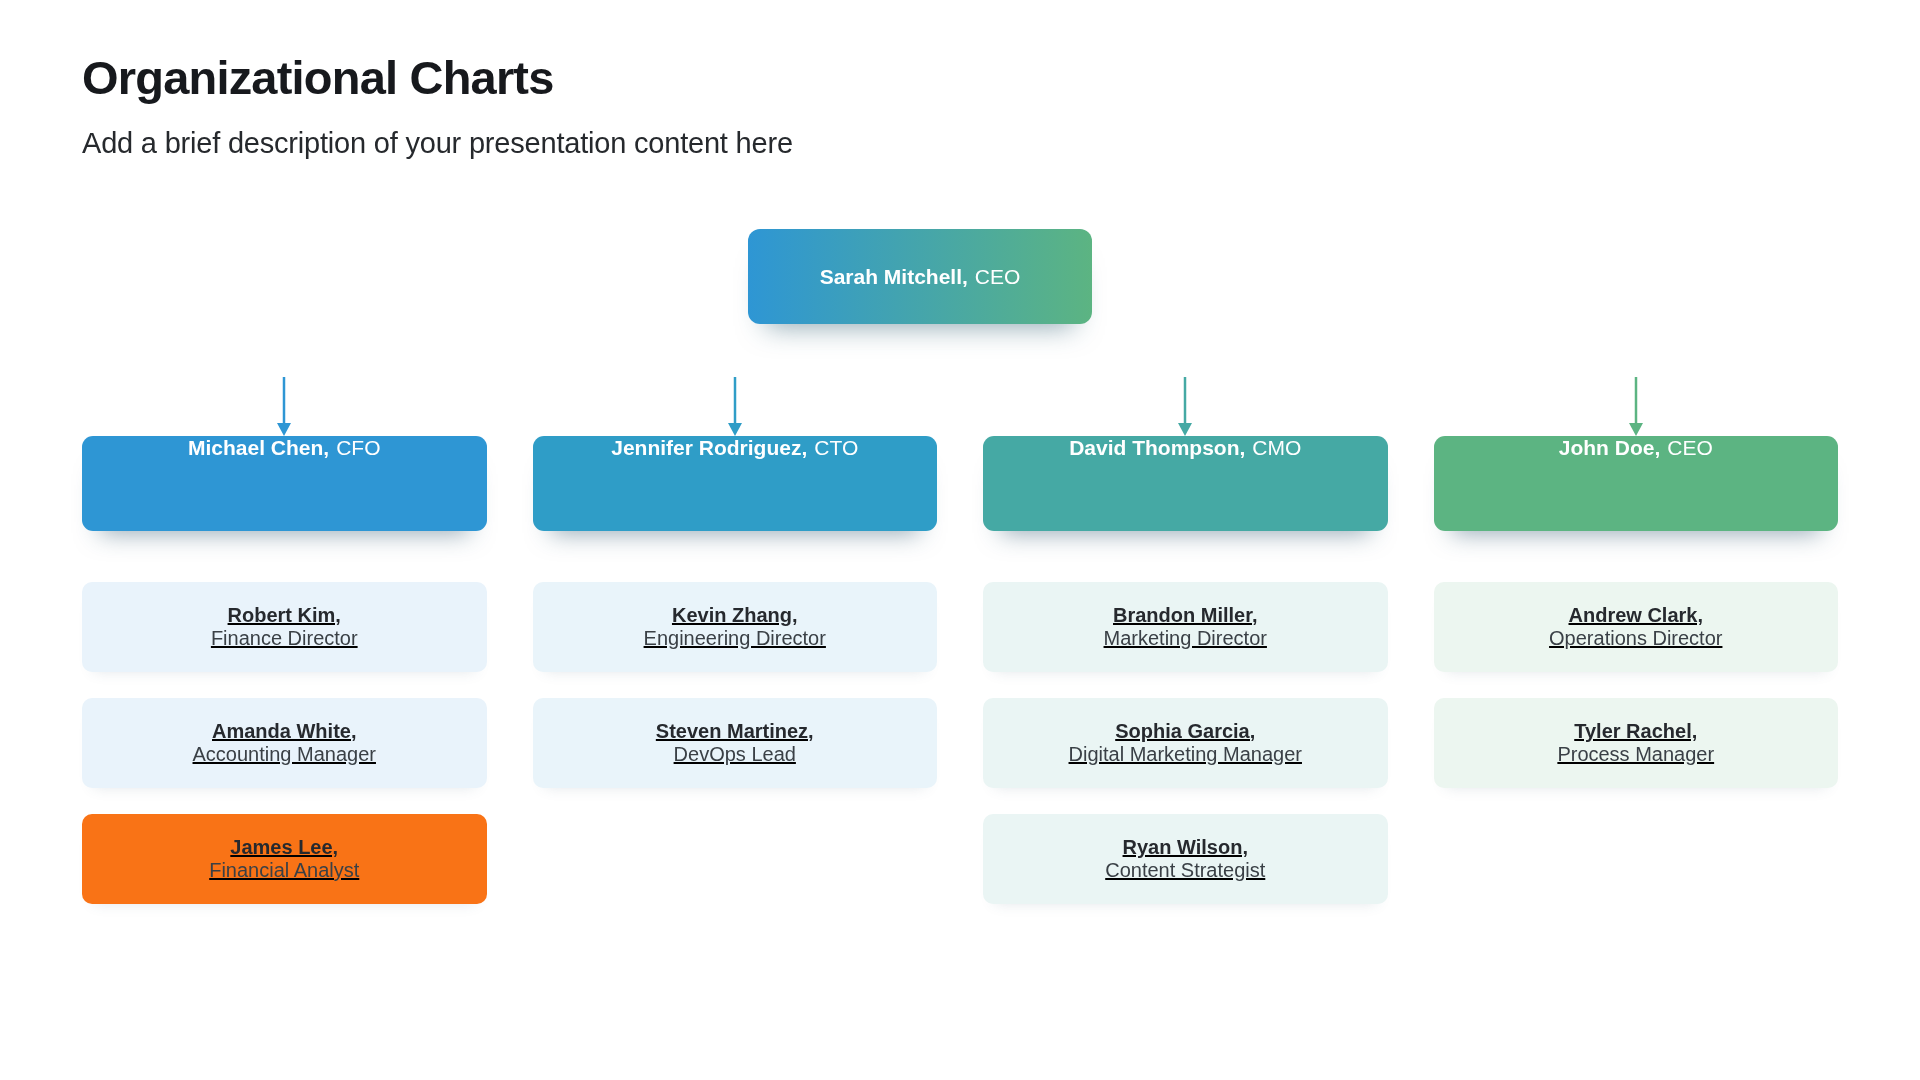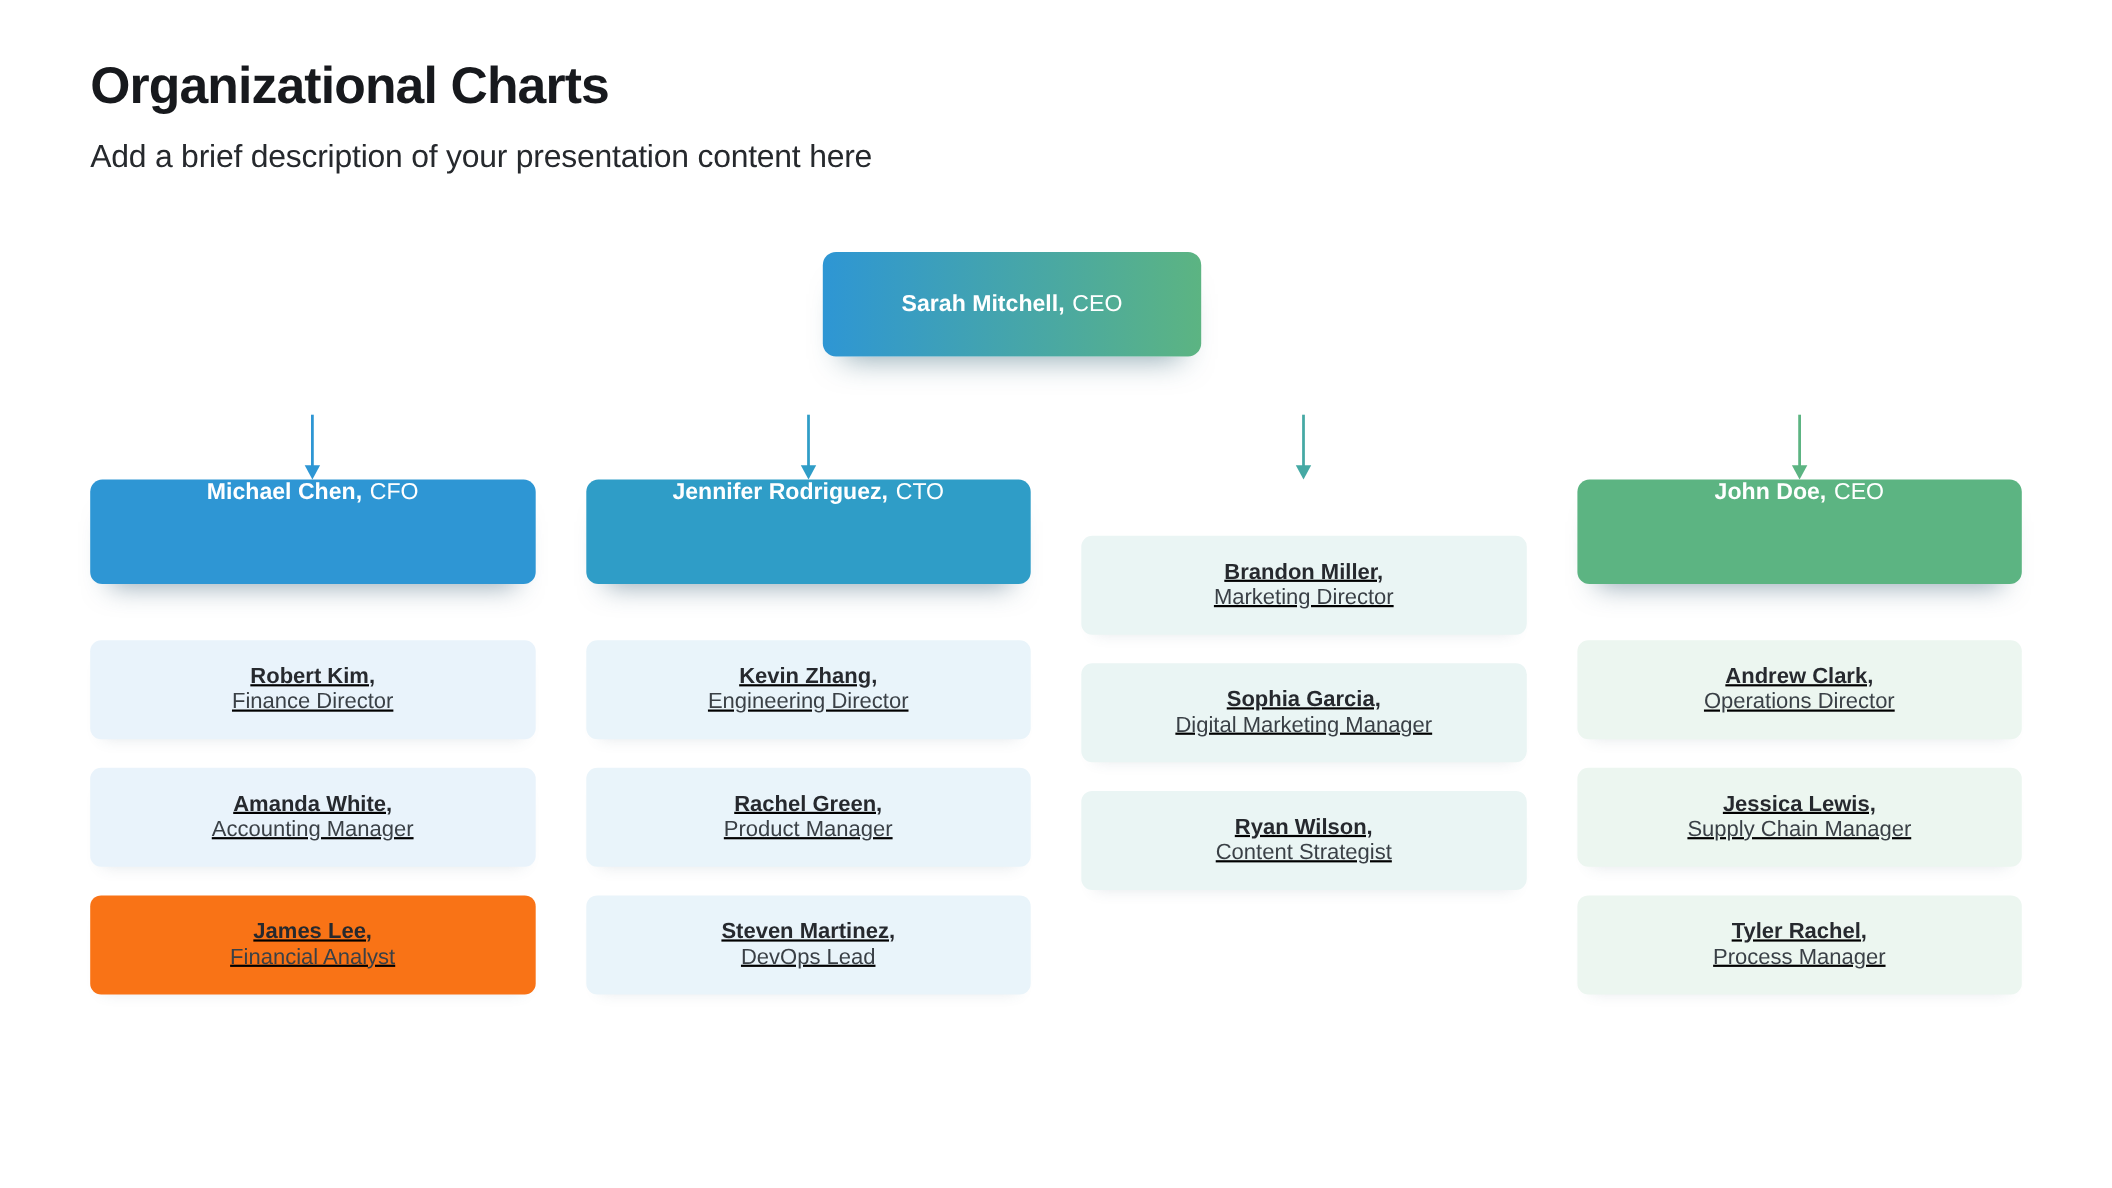--- a/index.html
+++ b/index.html
@@ -130,31 +130,33 @@
             <span class="bold">Jennifer Rodriguez,</span>
             <span>CTO</span>
           </span>
         </div>
         <div class="members">
           <div class="member-box" style="background: rgb(233, 244, 250);">
             <div class="member-name">Kevin Zhang,</div>
             <div class="member-role">Engineering Director</div>
           </div>
           <div class="member-box" style="background: rgb(233, 244, 250);">
-            <div class="member-name">Rachel Green,</div>
-            <div class="member-role">Product Manager</div>
-          </div>
-          <div class="member-box" style="background: rgb(233, 244, 250);">
             <div class="member-name">Steven Martinez,</div>
             <div class="member-role">DevOps Lead</div>
           </div>
         </div>
       </div>
 
       <div class="column">
+        <div class="head-box" style="background: rgb(69, 169, 164);">
+          <span class="node-label">
+            <span class="bold">David Thompson,</span>
+            <span>CMO</span>
+          </span>
+        </div>
         <div class="members">
           <div class="member-box" style="background: rgb(234, 245, 244);">
             <div class="member-name">Brandon Miller,</div>
             <div class="member-role">Marketing Director</div>
           </div>
           <div class="member-box" style="background: rgb(234, 245, 244);">
             <div class="member-name">Sophia Garcia,</div>
             <div class="member-role">Digital Marketing Manager</div>
           </div>
           <div class="member-box" style="background: rgb(234, 245, 244);">
@@ -170,24 +172,20 @@
             <span class="bold">John Doe,</span>
             <span>CEO</span>
           </span>
         </div>
         <div class="members">
           <div class="member-box" style="background: rgb(236, 246, 240);">
             <div class="member-name">Andrew Clark,</div>
             <div class="member-role">Operations Director</div>
           </div>
           <div class="member-box" style="background: rgb(236, 246, 240);">
-            <div class="member-name">Jessica Lewis,</div>
-            <div class="member-role">Supply Chain Manager</div>
-          </div>
-          <div class="member-box" style="background: rgb(236, 246, 240);">
             <div class="member-name">Tyler Rachel,</div>
             <div class="member-role">Process Manager</div>
           </div>
         </div>
       </div>
 
     </div>
   </div>
 </div>
 

